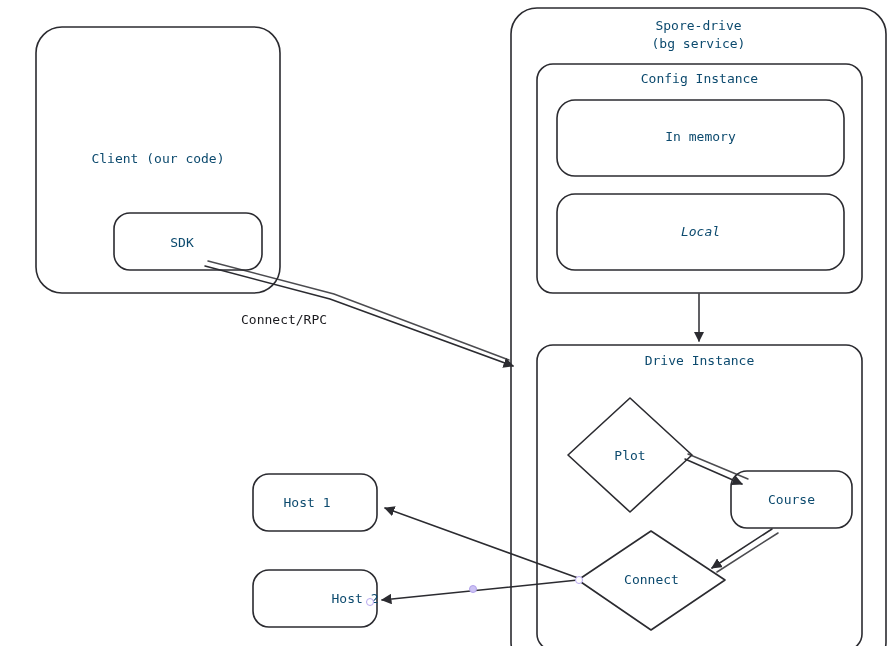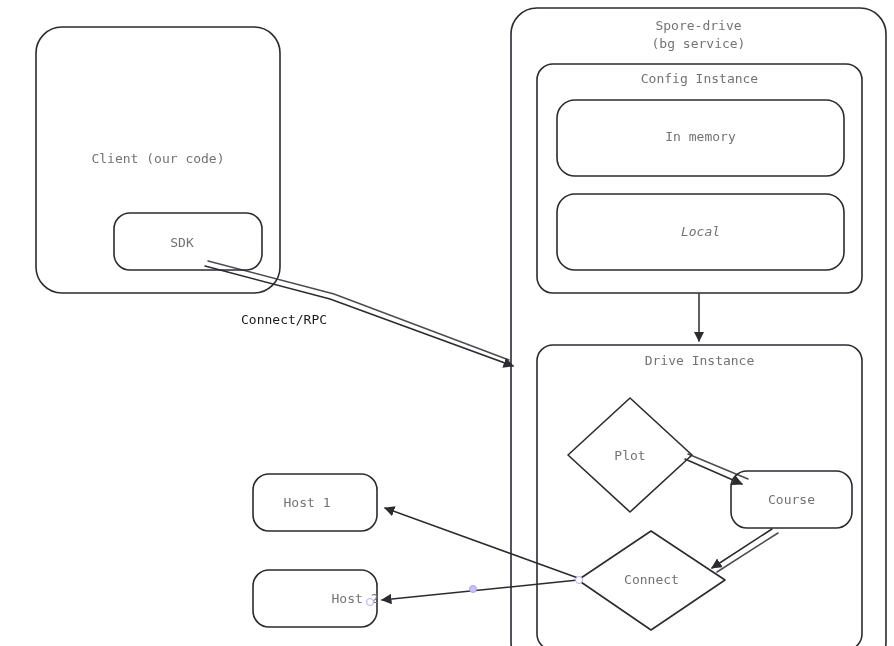--- a/index.html
+++ b/index.html
@@ -20,21 +20,21 @@
     left: 0;
     top: 0;
     width: 894px;
     height: 646px;
     pointer-events: none;
   }
   .node-label {
     position: absolute;
     font-family: "DejaVu Sans Mono", monospace;
     font-size: 13px;
-    color: #737373;
+    color: #0c4a6e;
     text-align: center;
     white-space: pre;
     line-height: 18px;
     pointer-events: none;
   }
   .edge-label {
     position: absolute;
     font-family: "DejaVu Sans Mono", monospace;
     font-size: 13px;
     color: #1b1b1f;

